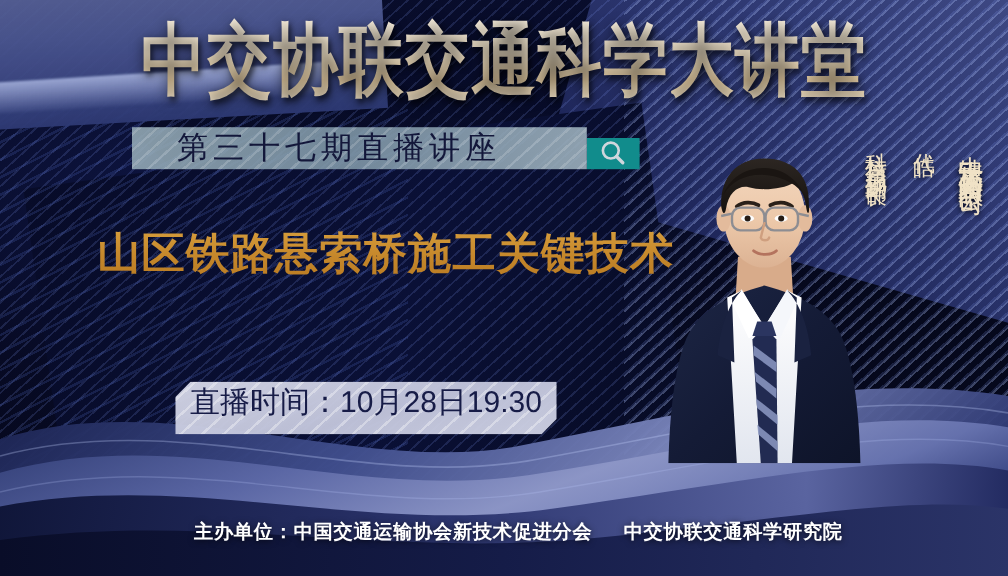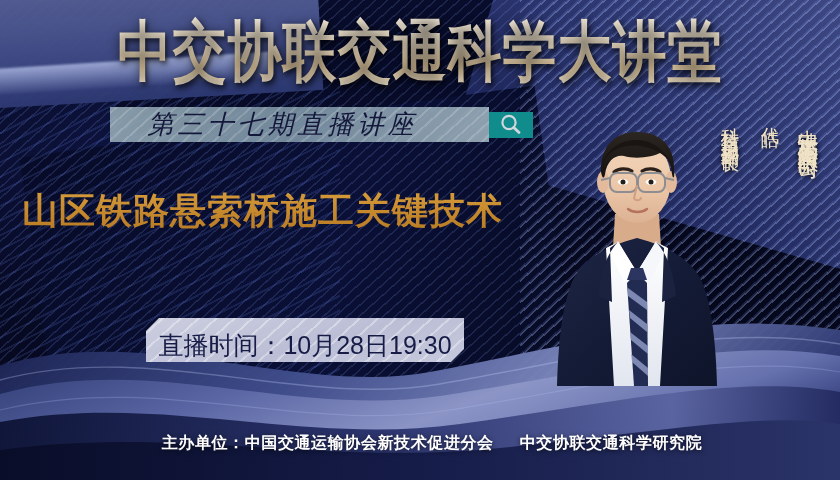--- a/index.html
+++ b/index.html
@@ -160,22 +160,21 @@
   }
 
   
   .subtitle-bar {
     position: absolute;
     left: 110px;
     top: 108px;
     width: 423px;
     height: 33px;
     display: flex;
-    align-items: center;
-    font-style: italic;
+    align-items: flex-end;
   }
   .subtitle-fill {
     flex: 1;
     position: relative;
     background: linear-gradient(100deg, rgba(150,172,184,.88) 0%, rgba(128,152,168,.88) 48%, rgba(160,180,192,.88) 100%);
     overflow: hidden;
     display: flex;
     align-items: center;
     justify-content: center;
   }
@@ -209,21 +208,21 @@
     justify-content: center;
   }
   .search-box svg { display:block; }
 
   
   .lecture-title {
     position: absolute;
     left: 22px;
     top: 186px;
     width: 540px;
-    text-align: left;
+    text-align: right;
     font-size: 36px;
     font-weight: 700;
     line-height: 1.38;
     letter-spacing: 1px;
     color: #c08a2e;
     background: linear-gradient(180deg, #d9a13f 0%, #c5872b 55%, #b87a22 100%);
     -webkit-background-clip: text;
     background-clip: text;
     -webkit-text-fill-color: transparent;
   }
@@ -231,21 +230,21 @@
   
   .time-pill {
     position: absolute;
     left: 146px;
     top: 318px;
     width: 318px;
     height: 44px;
     background: linear-gradient(165deg, rgba(214,216,232,.95) 0%, rgba(196,199,221,.95) 55%, rgba(208,211,230,.95) 100%);
     clip-path: polygon(13px 0, 100% 0, 100% calc(100% - 13px), calc(100% - 13px) 100%, 0 100%, 0 13px);
     display: flex;
-    align-items: flex-end;
+    align-items: flex-start;
     justify-content: center;
     overflow: hidden;
   }
   .time-pill::before {
     content: "";
     position: absolute;
     inset: 0;
     background-image: repeating-linear-gradient(
       -42deg,
       rgba(255,255,255,.00) 0px,

